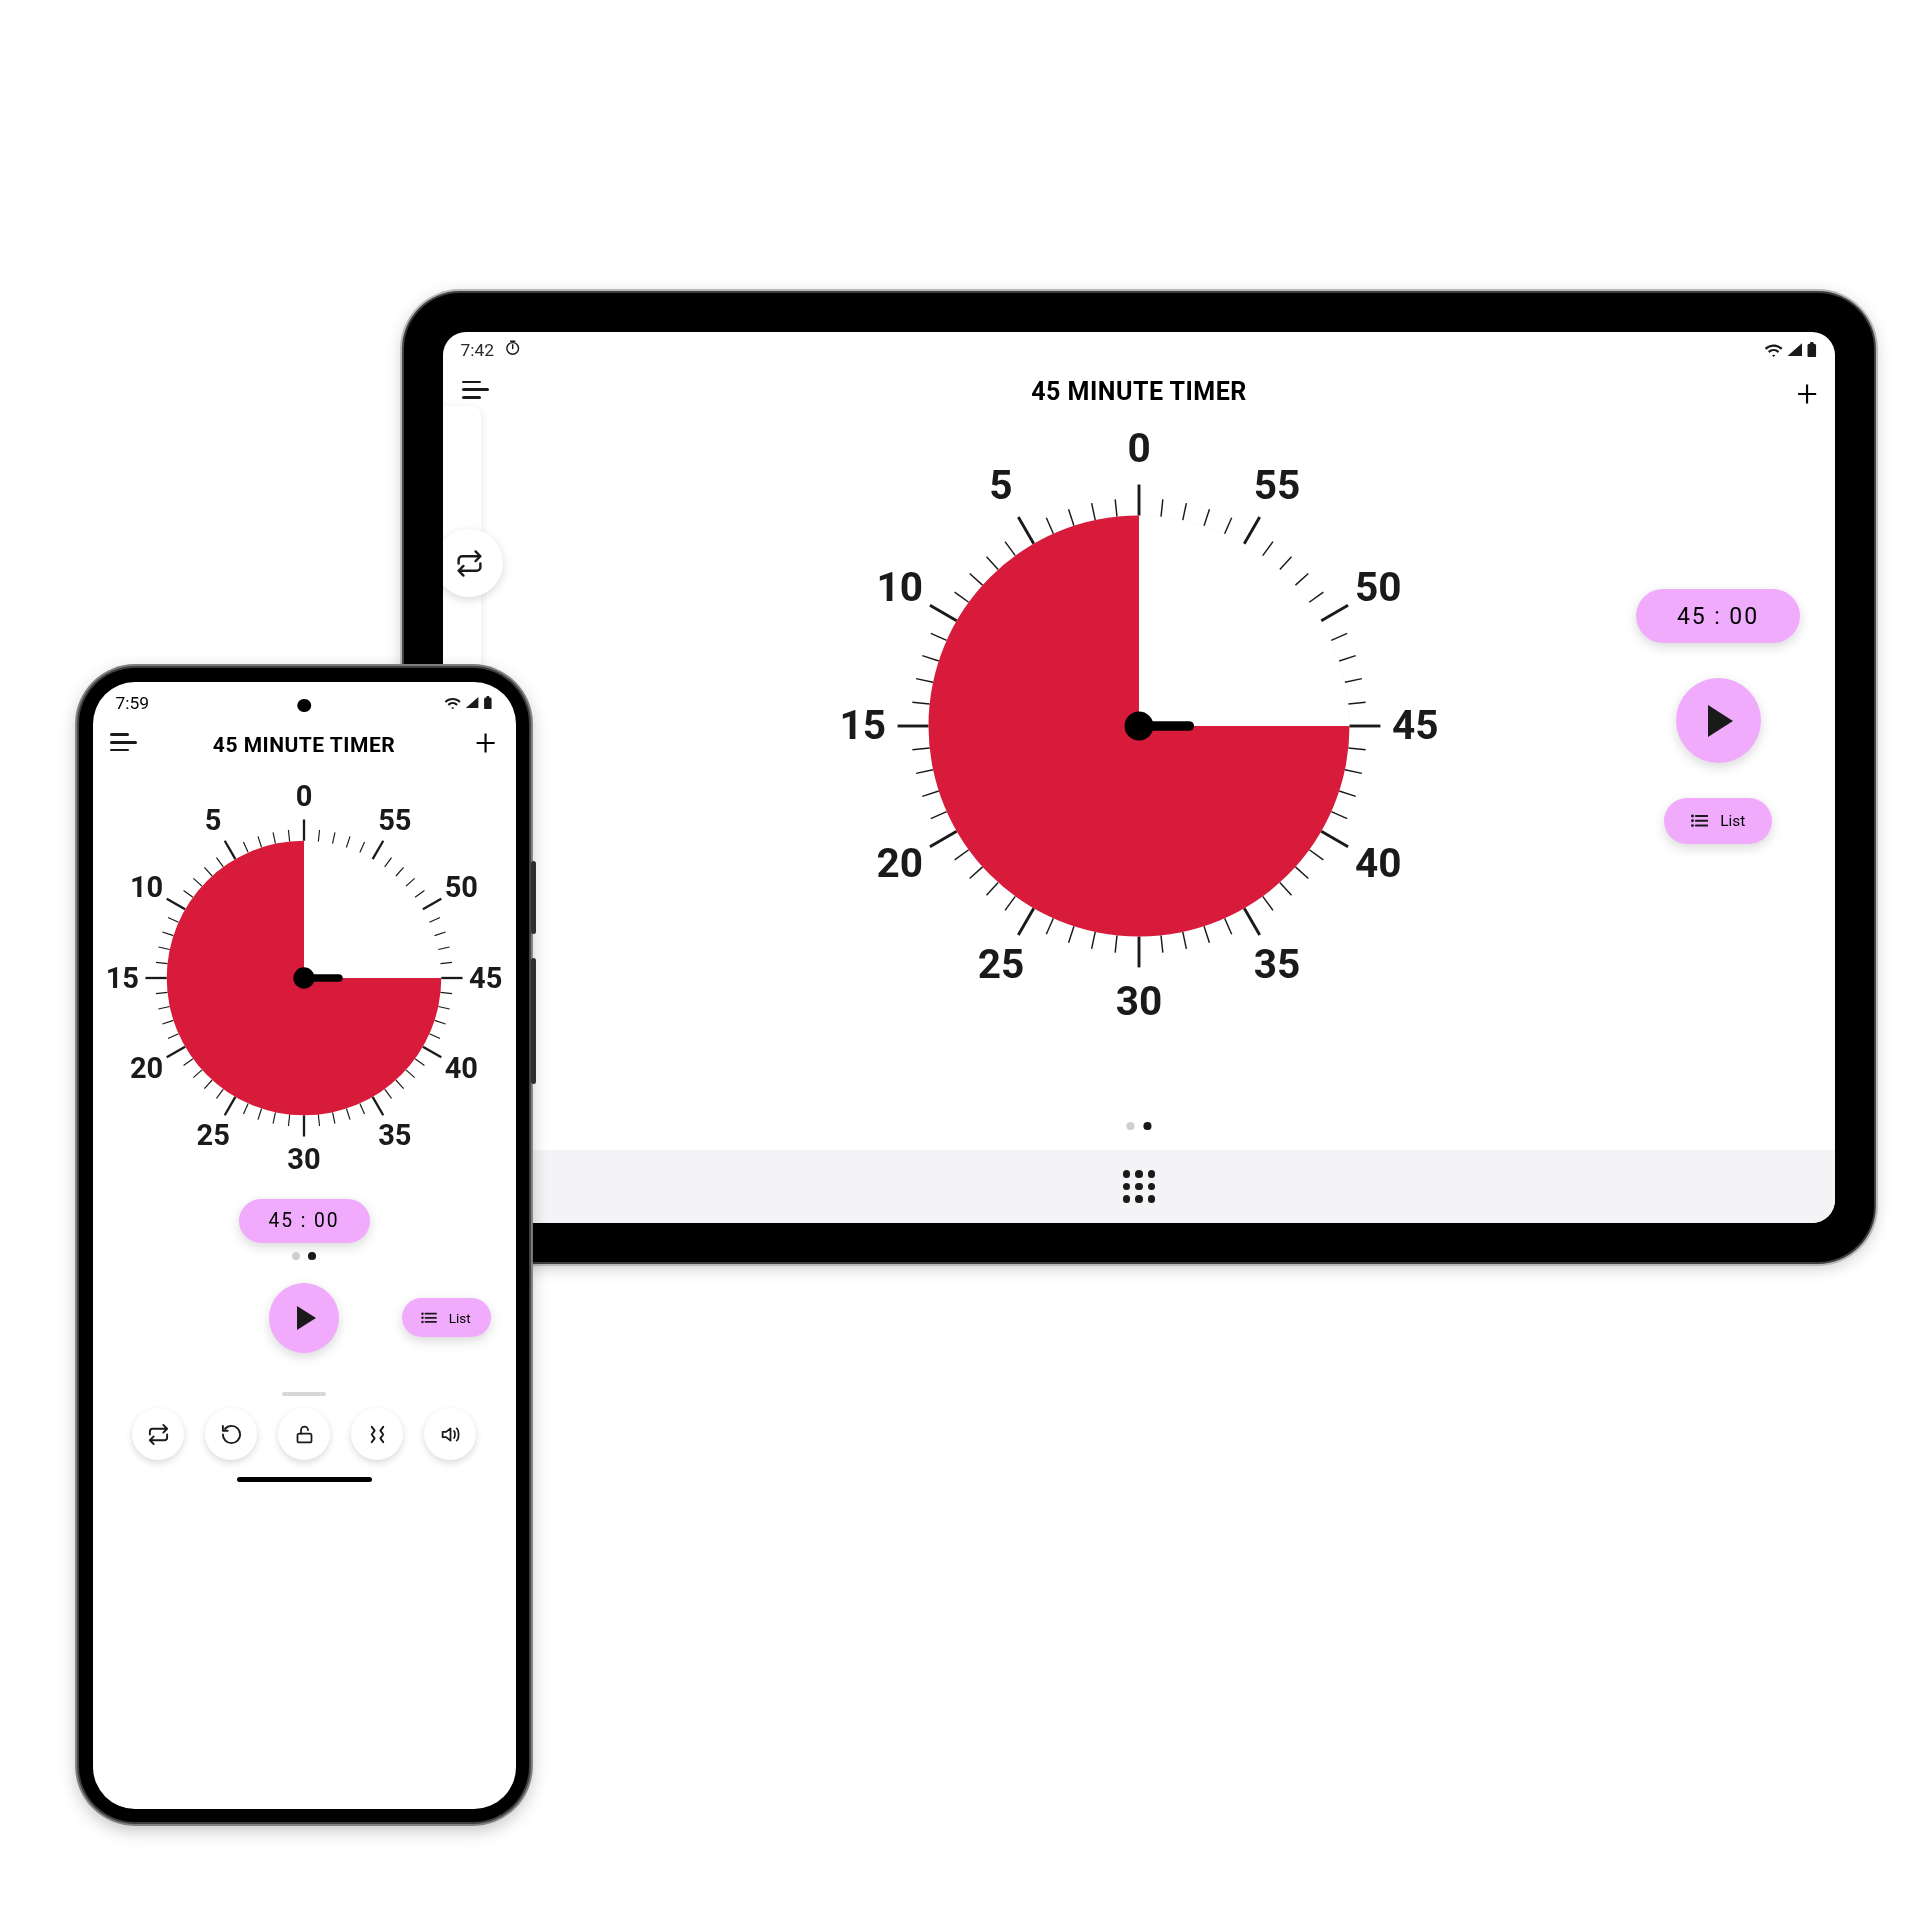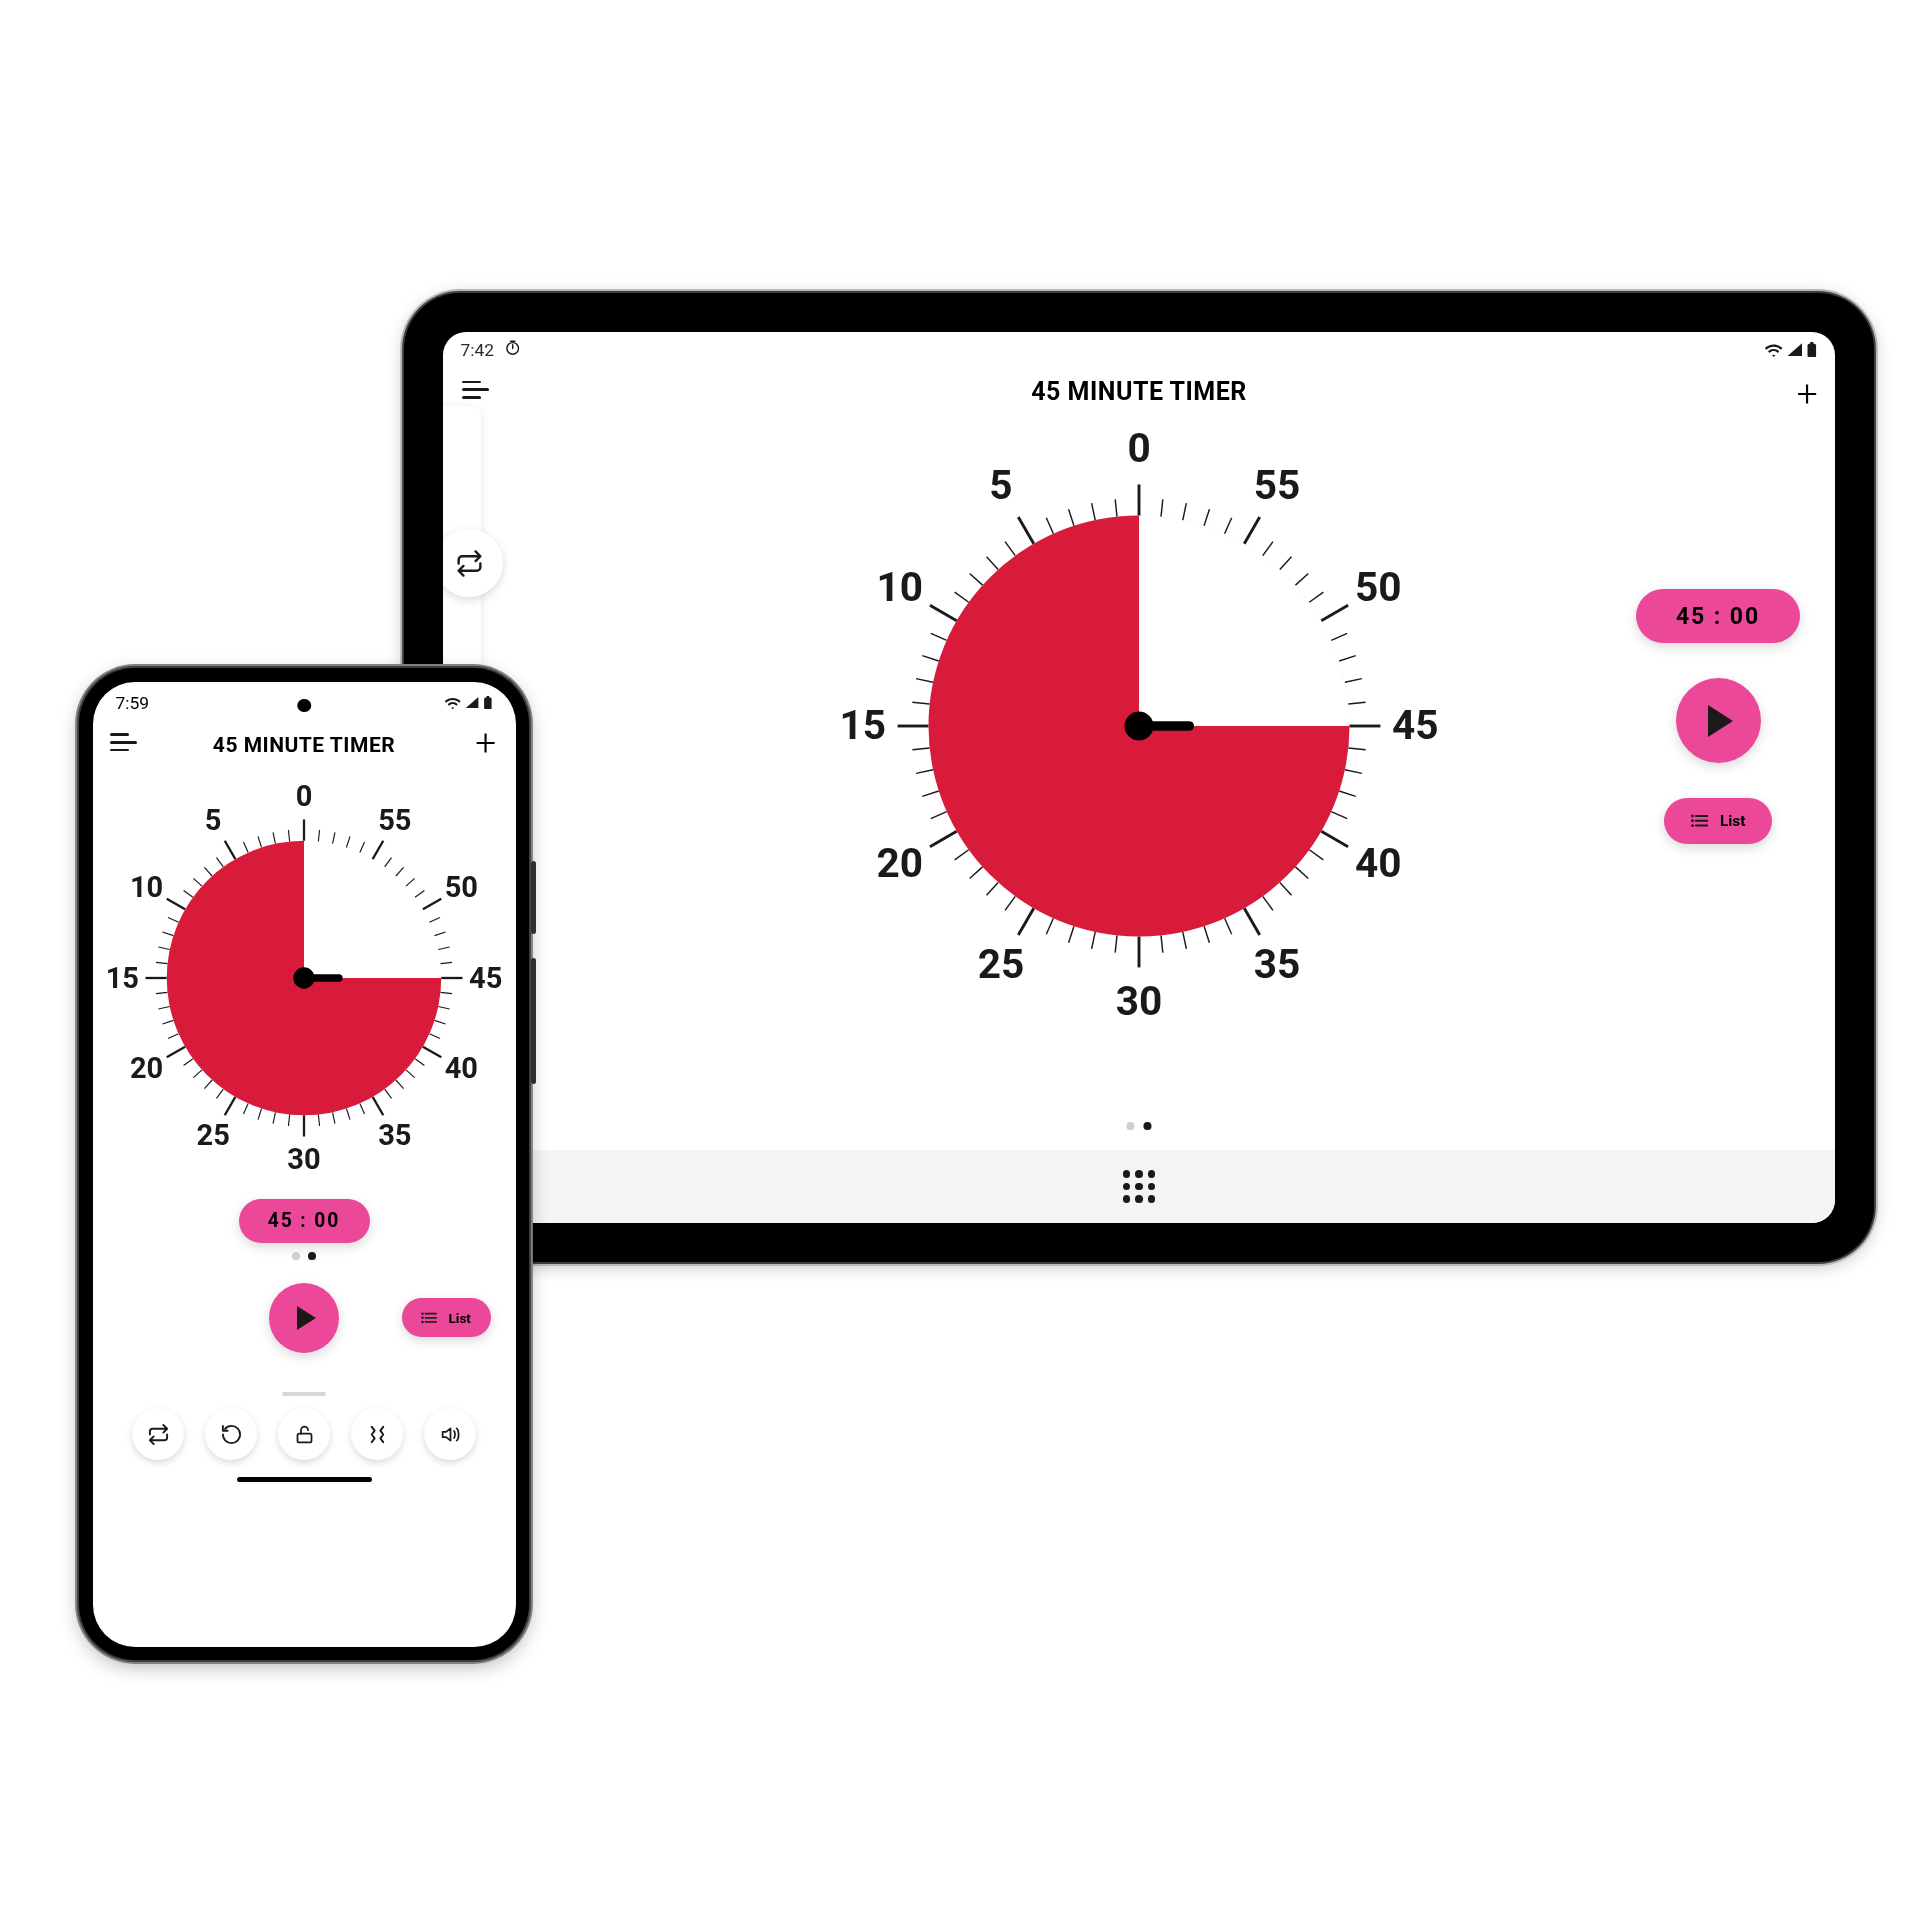--- a/index.html
+++ b/index.html
@@ -91,41 +91,41 @@
   .tab-sidepill-bg {
     position: absolute; left: -7.7px; top: 39px; width: 46px; height: 338px;
     background: #fff; border-radius: 0 9.7px 9.7px 0;
     box-shadow: 0 2.9px 9.7px rgba(0,0,0,.1);
   }
   .tab-right {
     position: absolute; right: 35px; top: 222px;
     display: flex; flex-direction: column; align-items: center; gap: 35px;
   }
   .chip {
-    background: #ec4899; border-radius: 965px; box-shadow: 0 3.9px 11.6px rgba(0,0,0,.15);
+    background: #f0abfc; border-radius: 965px; box-shadow: 0 3.9px 11.6px rgba(0,0,0,.15);
     display: flex; align-items: center; justify-content: center;
-    font-weight: 700;
+    font-weight: 400;
   }
   .time-chip { width: 164px; height: 54px; font-size: 23px; letter-spacing: 1.9px; }
   .play-btn { width: 85px; height: 85px; border-radius: 50%; cursor: pointer; }
   .play-tri {
     width: 0; height: 0; margin-left: 5.8px;
     border-left: 25px solid #1a1a1a;
     border-top: 16.4px solid transparent;
     border-bottom: 16.4px solid transparent;
   }
   .list-chip { width: 108px; height: 46px; font-size: 15.4px; gap: 12px; cursor: pointer; }
 
   
   .phone {
     position: absolute;
     left: 79px;
     top: 668px;
     width: 450px;
-    height: 992px;
+    height: 1154px;
     background: #000;
     border-radius: 56px;
     box-shadow:
       0 0 0 1.9px #3e3e3e,
       0 0 0 3.9px #808080,
       0 5.8px 19.3px rgba(0,0,0,.3);
   }
   .phone::before {
     content:""; position:absolute; right:-6.8px; top:193px; width:4.8px; height:73px;
     background:#2f2f2f; border-radius:2.9px;

